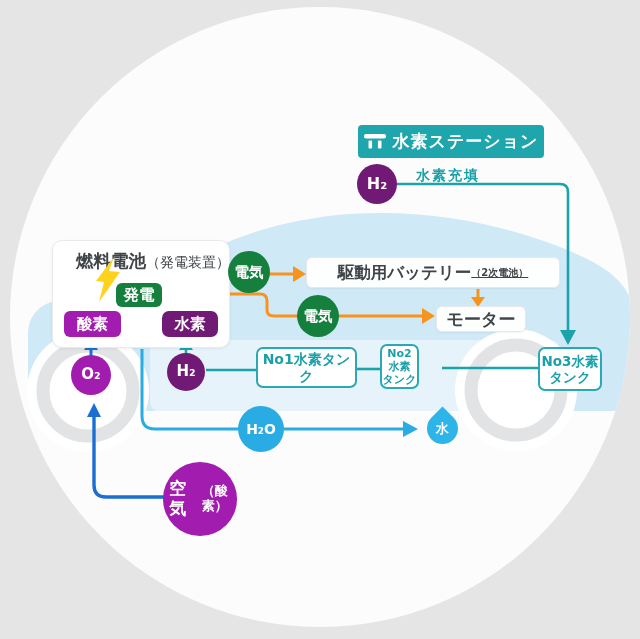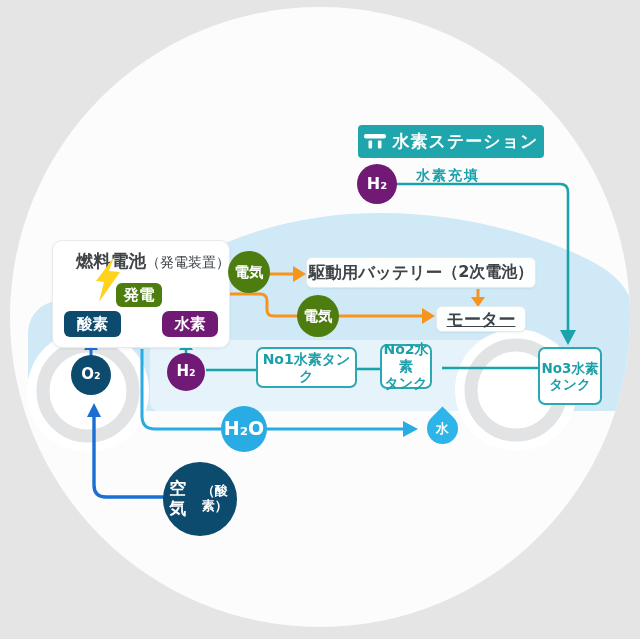--- a/index.html
+++ b/index.html
@@ -6,22 +6,22 @@
   body{background:#e5e5e6;font-family:"DejaVu Sans","Liberation Sans",sans-serif;}
   #stage{position:relative;width:640px;height:639px;overflow:hidden;background:#e5e5e6;}
   #lines-layer{position:absolute;left:0;top:0;z-index:0;}
   .abs{position:absolute;box-sizing:border-box;}
   .lbl{font-weight:bold;}
   
   .node{border-radius:50%;display:flex;align-items:center;justify-content:center;
         color:#fff;font-weight:bold;z-index:2;text-align:center;line-height:1.15;}
   .teal-bg{background:#701a75;}
   .cyan-bg{background:#29abe3;}
-  .blue-bg{background:#0c4a6e;}
-  .orange-bg{background:#4d7c0f;}
+  .blue-bg{background:#a21caf;}
+  .orange-bg{background:#15803d;}
   
   .chip{border-radius:6px;display:flex;align-items:center;justify-content:center;
         color:#fff;font-weight:bold;z-index:2;}
   
   .white-box{background:rgba(255,255,255,0.96);border:1px solid #e7eaec;border-radius:6px;
         display:flex;align-items:center;justify-content:center;color:#3f4448;font-weight:bold;
         z-index:2;box-shadow:0 1px 2px rgba(0,0,0,0.05);}
   
   .tank{background:#ffffff;border:2.5px solid #2aa9b3;border-radius:7px;color:#1b9fa8;
         font-weight:bold;display:flex;flex-direction:column;align-items:center;justify-content:center;
@@ -126,39 +126,39 @@
   <svg class="abs" style="left:93px;top:256px;z-index:3;" width="30" height="48" viewBox="0 0 30 48">
     <polygon points="21,1 3,25 11,26 6,46 27,16 16,15" fill="#ffd21c"></polygon>
   </svg>
   <div class="abs chip orange-bg" style="left:116px;top:283px;width:46px;height:24px;font-size:15.5px;z-index:3;">発電</div>
   <div class="abs chip blue-bg" style="left:64px;top:311px;width:57px;height:26px;font-size:15.5px;z-index:3;">酸素</div>
   <div class="abs chip teal-bg" style="left:162px;top:311px;width:56px;height:26px;font-size:15.5px;z-index:3;border-radius:7px;">水素</div>
 
   <div class="abs node orange-bg" style="left:228px;top:251px;width:42px;height:42px;font-size:14.5px;">電気</div>
   <div class="abs node orange-bg" style="left:297px;top:295px;width:42px;height:42px;font-size:14.5px;">電気</div>
 
-  <div class="abs white-box" style="left:306px;top:257px;width:230px;height:31px;">
+  <div class="abs white-box" style="left:306px;top:257px;width:254px;height:31px;">
     <span style="font-size:16.5px;">駆動用バッテリー</span>
-    <span style="font-size:16px;">（2次電池）</span>
+    <span style="font-size:10px;text-decoration:underline;">（2次電池）</span>
   </div>
-  <div class="abs white-box" style="left:436px;top:306px;width:90px;height:26px;font-size:17px;text-decoration:underline;">モーター</div>
+  <div class="abs white-box" style="left:436px;top:306px;width:90px;height:26px;font-size:17px;">モーター</div>
 
   <div class="abs node teal-bg" style="left:167px;top:353px;width:38px;height:38px;font-size:15px;">H₂</div>
   <div class="abs tank" style="left:256px;top:347px;width:101px;height:41px;font-size:14px;">No1水素タンク</div>
-  <div class="abs tank" style="left:380px;top:344px;width:52px;height:45px;font-size:14px;">
+  <div class="abs tank" style="left:380px;top:344px;width:39px;height:45px;font-size:11px;">
     <span>No2水素</span>
     <span>タンク</span>
   </div>
-  <div class="abs tank" style="left:538px;top:347px;width:64px;height:58px;font-size:13.5px;">
+  <div class="abs tank" style="left:538px;top:347px;width:64px;height:44px;font-size:13.5px;">
     <span>No3水素</span>
     <span>タンク</span>
   </div>
 
   <div class="abs node blue-bg" style="left:71px;top:355px;width:40px;height:40px;font-size:15px;">O₂</div>
-  <div class="abs node cyan-bg" style="left:221px;top:406px;width:46px;height:46px;font-size:19px;">H₂O</div>
+  <div class="abs node cyan-bg" style="left:238px;top:406px;width:46px;height:46px;font-size:14px;">H₂O</div>
   <div class="abs" id="water-drop">
     <span>水</span>
   </div>
   <div class="abs node blue-bg two-line" style="left:163px;top:462px;width:74px;height:74px;">
     <span style="font-size:17px;">空気</span>
     <span style="font-size:13px;">（酸素）</span>
   </div>
 
 </div>
 

